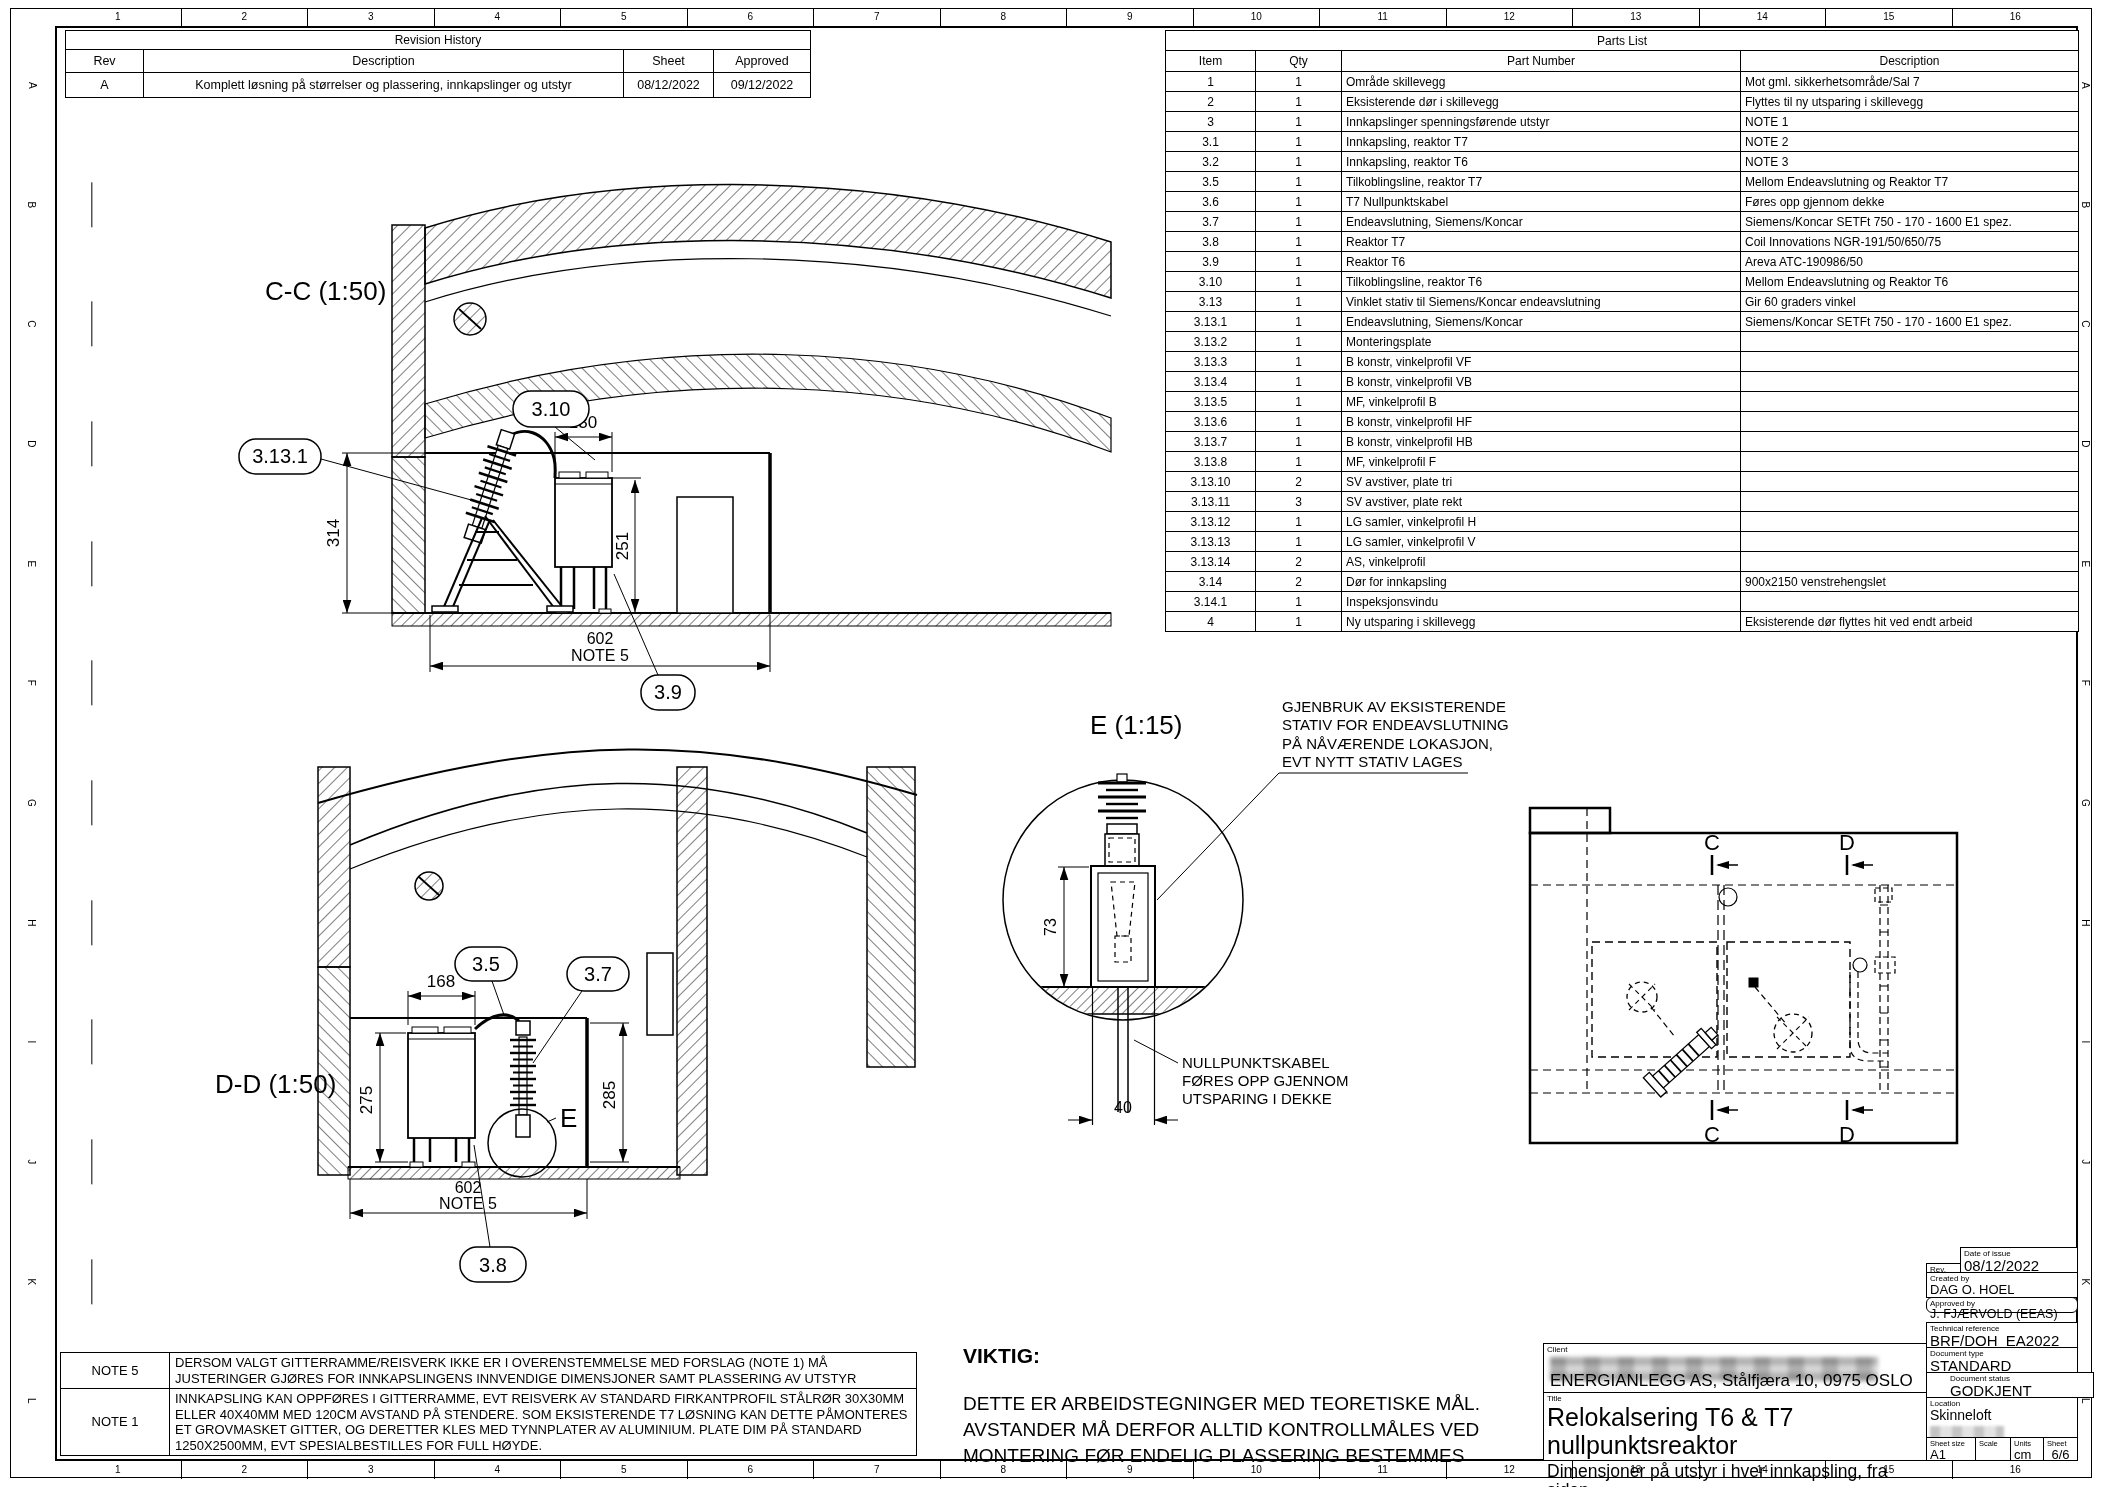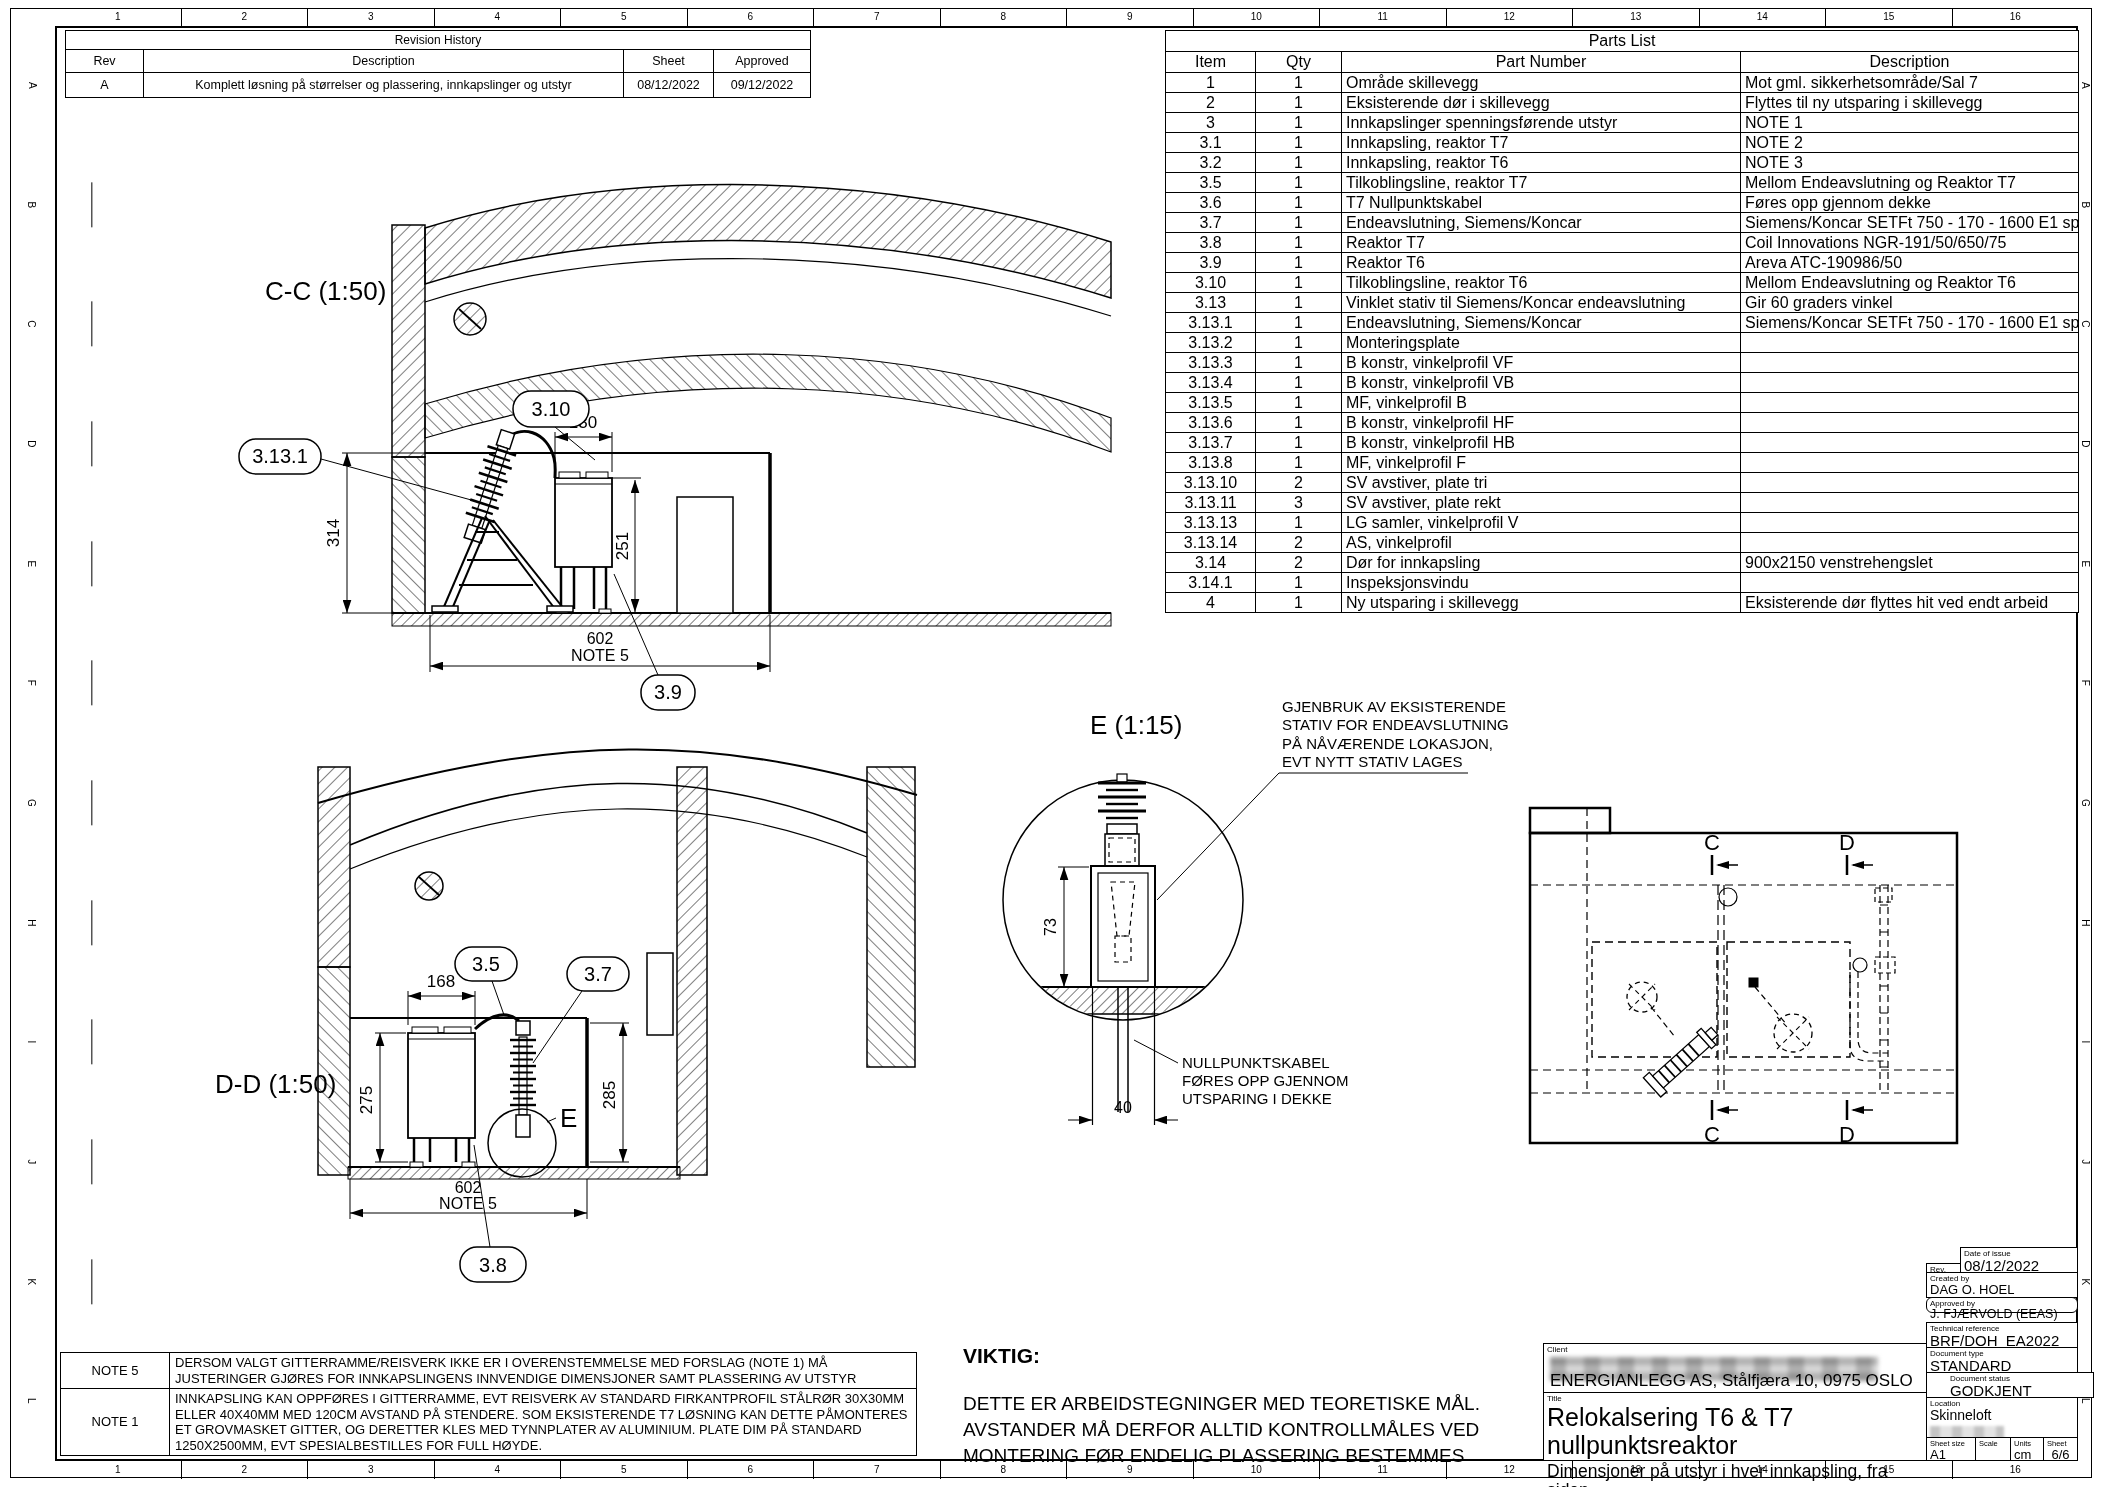--- a/index.html
+++ b/index.html
@@ -19,21 +19,21 @@
   .rv-l>div + div,.rv-r>div + div{border-top:1px solid #000;}
   .rh-t{left:55px;top:8px;width:2023px;}
   .rh-b{left:55px;top:1461px;width:2023px;}
   
   table{border-collapse:collapse;table-layout:fixed;background:#fff;}
   td,th{border:1px solid #000;font-weight:normal;overflow:hidden;white-space:nowrap;}
   .rev-table{position:absolute;left:65px;top:30px;width:745px;font-size:12.5px;}
   .rev-table .t-title th{height:16px;font-size:12px;}
   .rev-table .t-head th{height:20px;}
   .rev-table td{height:22px;text-align:center;}
-  .parts-table{position:absolute;left:1165px;top:30px;width:913px;font-size:16px;}
+  .parts-table{position:absolute;left:1165px;top:30px;width:913px;font-size:12px;}
   .parts-table .t-title th{height:17px;}
   .parts-table .t-head th{height:18px;}
   .parts-table td{height:19px;padding:0 4px;}
   .parts-table td:nth-child(1),.parts-table td:nth-child(2){text-align:center;padding:0;}
   
   .notes-table{position:absolute;left:60px;top:1352px;width:857px;font-size:13px;}
   .notes-table td{white-space:normal;line-height:15.5px;}
   .notes-table .nlab{width:106px;text-align:center;}
   .notes-table .ntxt{padding:2px 5px;}
   
@@ -298,20 +298,26 @@
           <td>SV avstiver, plate tri</td>
           <td></td>
         </tr>
         <tr>
           <td>3.13.11</td>
           <td>3</td>
           <td>SV avstiver, plate rekt</td>
           <td></td>
         </tr>
         <tr>
+          <td>3.13.12</td>
+          <td>1</td>
+          <td>LG samler, vinkelprofil H</td>
+          <td></td>
+        </tr>
+        <tr>
           <td>3.13.13</td>
           <td>1</td>
           <td>LG samler, vinkelprofil V</td>
           <td></td>
         </tr>
         <tr>
           <td>3.13.14</td>
           <td>2</td>
           <td>AS, vinkelprofil</td>
           <td></td>

